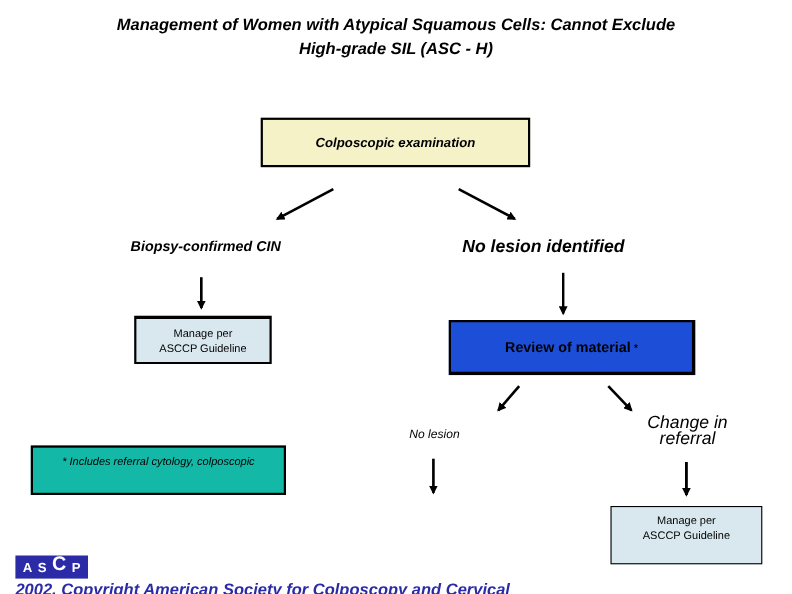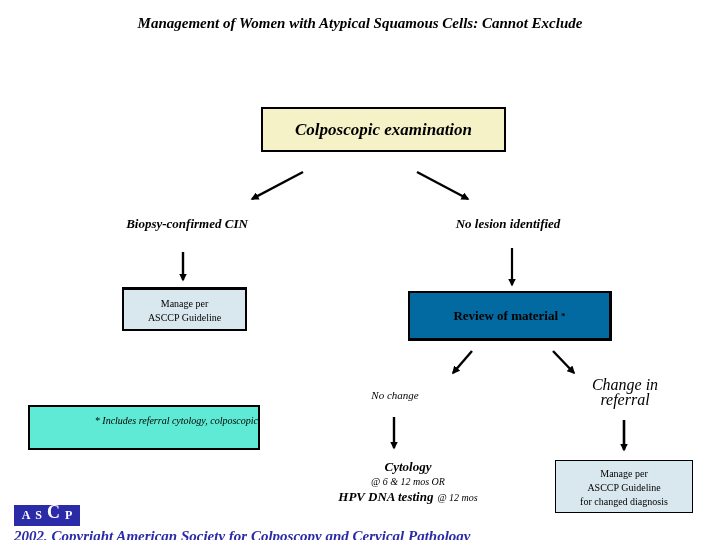--- a/index.html
+++ b/index.html
@@ -1,56 +1,56 @@
 <!DOCTYPE html>
 <html><head>
 <meta charset="utf-8">
 <style>
   html,body{margin:0;padding:0;background:#fff;}
   #slide{
     position:relative;width:720px;height:540px;background:#ffffff;overflow:hidden;
-    font-family:Liberation Serif, serif;color:#000;border-radius:13px;
+    font-family:Liberation Sans, sans-serif;color:#000;border-radius:13px;
   }
   .abs{position:absolute;}
   
   .title{
     left:0;top:12px;width:720px;text-align:center;
     font-size:15px;font-weight:bold;font-style:italic;line-height:22px;
   }
   
   .box{box-sizing:border-box;border:2px solid #000;text-align:center;}
   .box-colpo{
     left:237px;top:107px;width:245px;height:45px;background:#f6f2c8;
     display:flex;align-items:center;justify-content:center;
-    font-size:17px;font-weight:bold;font-style:italic;margin-left:24px;
+    font-size:12px;font-weight:bold;font-style:italic;
   }
   .box-manage-left{
     left:122px;top:287px;width:125px;height:44px;background:#d9e8ee;
     border-top-width:3px;font-size:10px;line-height:14px;padding-top:7px;
   }
   .box-review{
-    left:408px;top:291px;width:204px;height:50px;background:#0369a1;
+    left:408px;top:291px;width:224px;height:50px;background:#1d4ed8;
     border-right-width:3px;border-bottom-width:3px;
     display:flex;align-items:center;justify-content:center;
     font-size:13px;font-weight:bold;
   }
   .box-review sup{font-size:9px;margin-left:3px;}
   .box-footnote{
-    left:28px;top:405px;width:232px;height:45px;background:#5eead4;
-    font-size:10px;font-style:italic;line-height:14px;padding-top:7px;text-align:right;
+    left:28px;top:405px;width:232px;height:45px;background:#14b8a6;
+    font-size:10px;font-style:italic;line-height:14px;padding-top:7px;
   }
   .box-manage-right{
     left:555px;top:460px;width:138px;height:53px;background:#d9e8ee;
     border-width:1.5px;font-size:10px;line-height:14px;padding-top:6px;
   }
   
   .lbl{font-style:italic;text-align:center;}
   .lbl-cin{left:97px;top:216px;width:180px;font-size:13px;font-weight:bold;text-align:center;}
   .lbl-cin-sub{left:97px;top:234px;width:180px;font-size:10px;}
-  .lbl-nolesion{left:428px;top:216px;width:160px;font-size:13px;font-weight:bold;}
+  .lbl-nolesion{left:414px;top:216px;width:160px;font-size:16px;font-weight:bold;}
   .lbl-nochange{left:345px;top:389px;width:100px;font-size:11px;}
   .lbl-change{left:575px;top:377px;width:100px;font-size:16px;line-height:15px;}
   
   .cyto{left:308px;top:459px;width:200px;text-align:center;font-style:italic;}
   .cyto .l1{font-size:13px;font-weight:bold;line-height:16px;}
   .cyto .l2{font-size:10px;line-height:13px;}
   .cyto .l3{line-height:16px;}
   .cyto .l3 .big{font-size:13px;font-weight:bold;}
   .cyto .l3 .small{font-size:10px;}
   
@@ -66,20 +66,21 @@
   }
   svg.arrows{left:0;top:0;pointer-events:none;}
 </style>
 </head>
 <body>
 
 <div id="slide">
 
   <div class="abs title">
     <div>Management of Women with Atypical Squamous Cells: Cannot Exclude</div>
+    <div>High-grade SIL (ASC - H)</div>
   </div>
 
   <div class="abs box box-colpo">
     <span>Colposcopic examination</span>
   </div>
 
   <svg class="abs arrows" width="720" height="540" viewBox="0 0 720 540">
     <defs>
       <marker id="ah" markerWidth="9" markerHeight="8" refX="6.5" refY="4" orient="auto" markerUnits="userSpaceOnUse">
         <path d="M0,0 L8,4 L0,8 Z" fill="#000"></path>
@@ -100,43 +101,34 @@
     <div>Manage per</div>
     <div>ASCCP Guideline</div>
   </div>
 
   <div class="abs lbl lbl-nolesion">No lesion identified</div>
   <div class="abs box box-review">
     <span>Review of material</span>
     <sup>*</sup>
   </div>
 
-  <div class="abs lbl lbl-nochange">No change</div>
+  <div class="abs lbl lbl-nochange">No lesion</div>
   <div class="abs lbl lbl-change">
     <div>Change in</div>
     <div>referral</div>
   </div>
 
   <div class="abs box box-footnote">
     <div>* Includes referral cytology, colposcopic</div>
   </div>
 
-  <div class="abs cyto">
-    <div class="l1">Cytology</div>
-    <div class="l2">@ 6 &amp; 12 mos OR</div>
-    <div class="l3">
-      <span class="big">HPV DNA testing</span>
-      <span class="small">@ 12 mos</span>
-    </div>
-  </div>
 
   <div class="abs box box-manage-right">
     <div>Manage per</div>
     <div>ASCCP Guideline</div>
-    <div>for changed diagnosis</div>
   </div>
 
   <div class="abs logo">
     <span>A</span>
     <span>S</span>
     <span class="bigc">C</span>
     <span>P</span>
   </div>
   <div class="abs copyright">2002, Copyright American Society for Colposcopy and Cervical Pathology</div>
 

